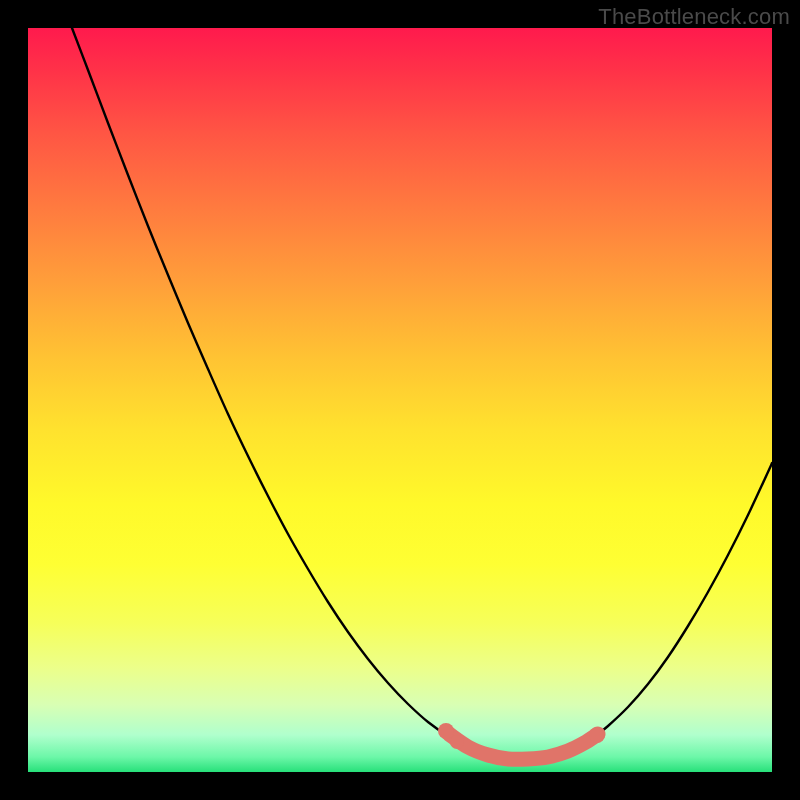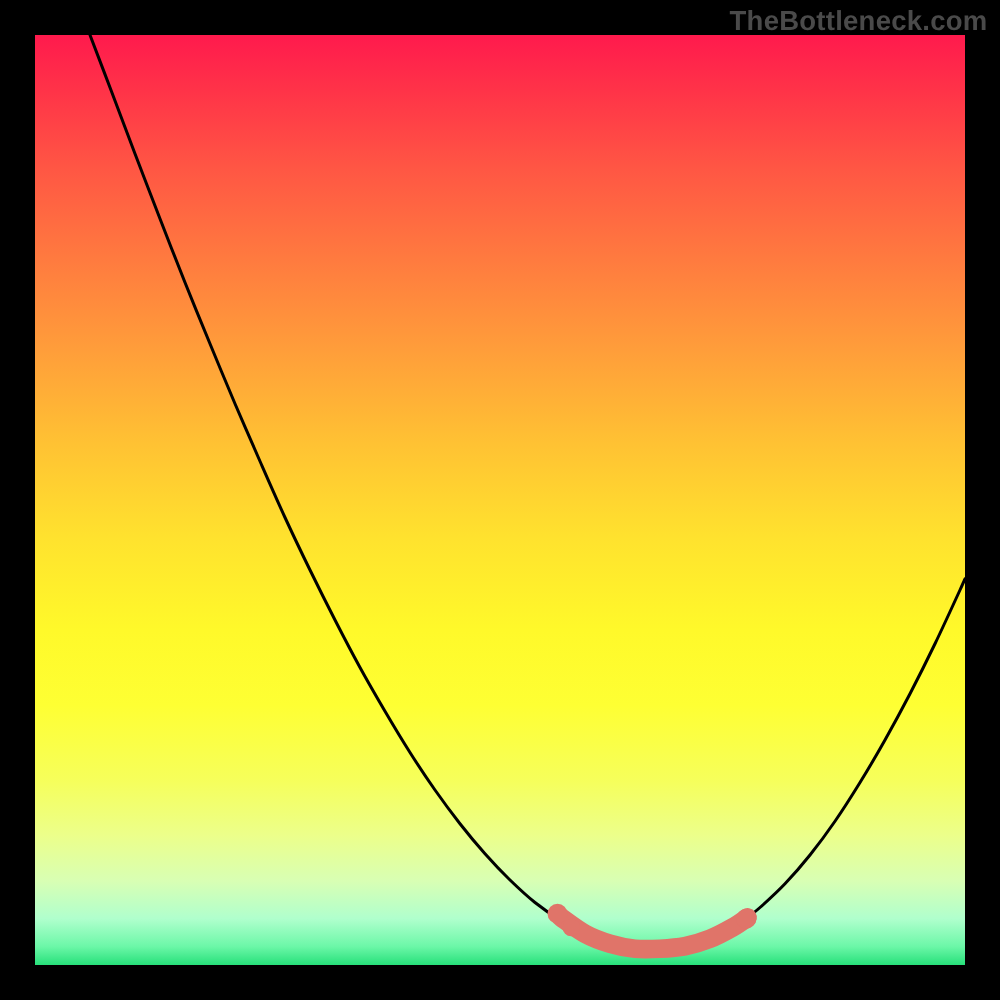--- a/index.html
+++ b/index.html
@@ -34,21 +34,21 @@
       #6cf7a8 98%,
       #27e07a 100%
     );
   }
   .watermark {
     position: absolute;
     top: 4px;
     right: 10px;
     color: #4a4a4a;
     font-size: 22px;
-    font-weight: 700;
+    font-weight: 400;
     letter-spacing: 0.2px;
     z-index: 10;
   }
   svg.plot {
     position: absolute;
     left: 0;
     top: 0;
     width: 744px;
     height: 744px;
     overflow: visible;

